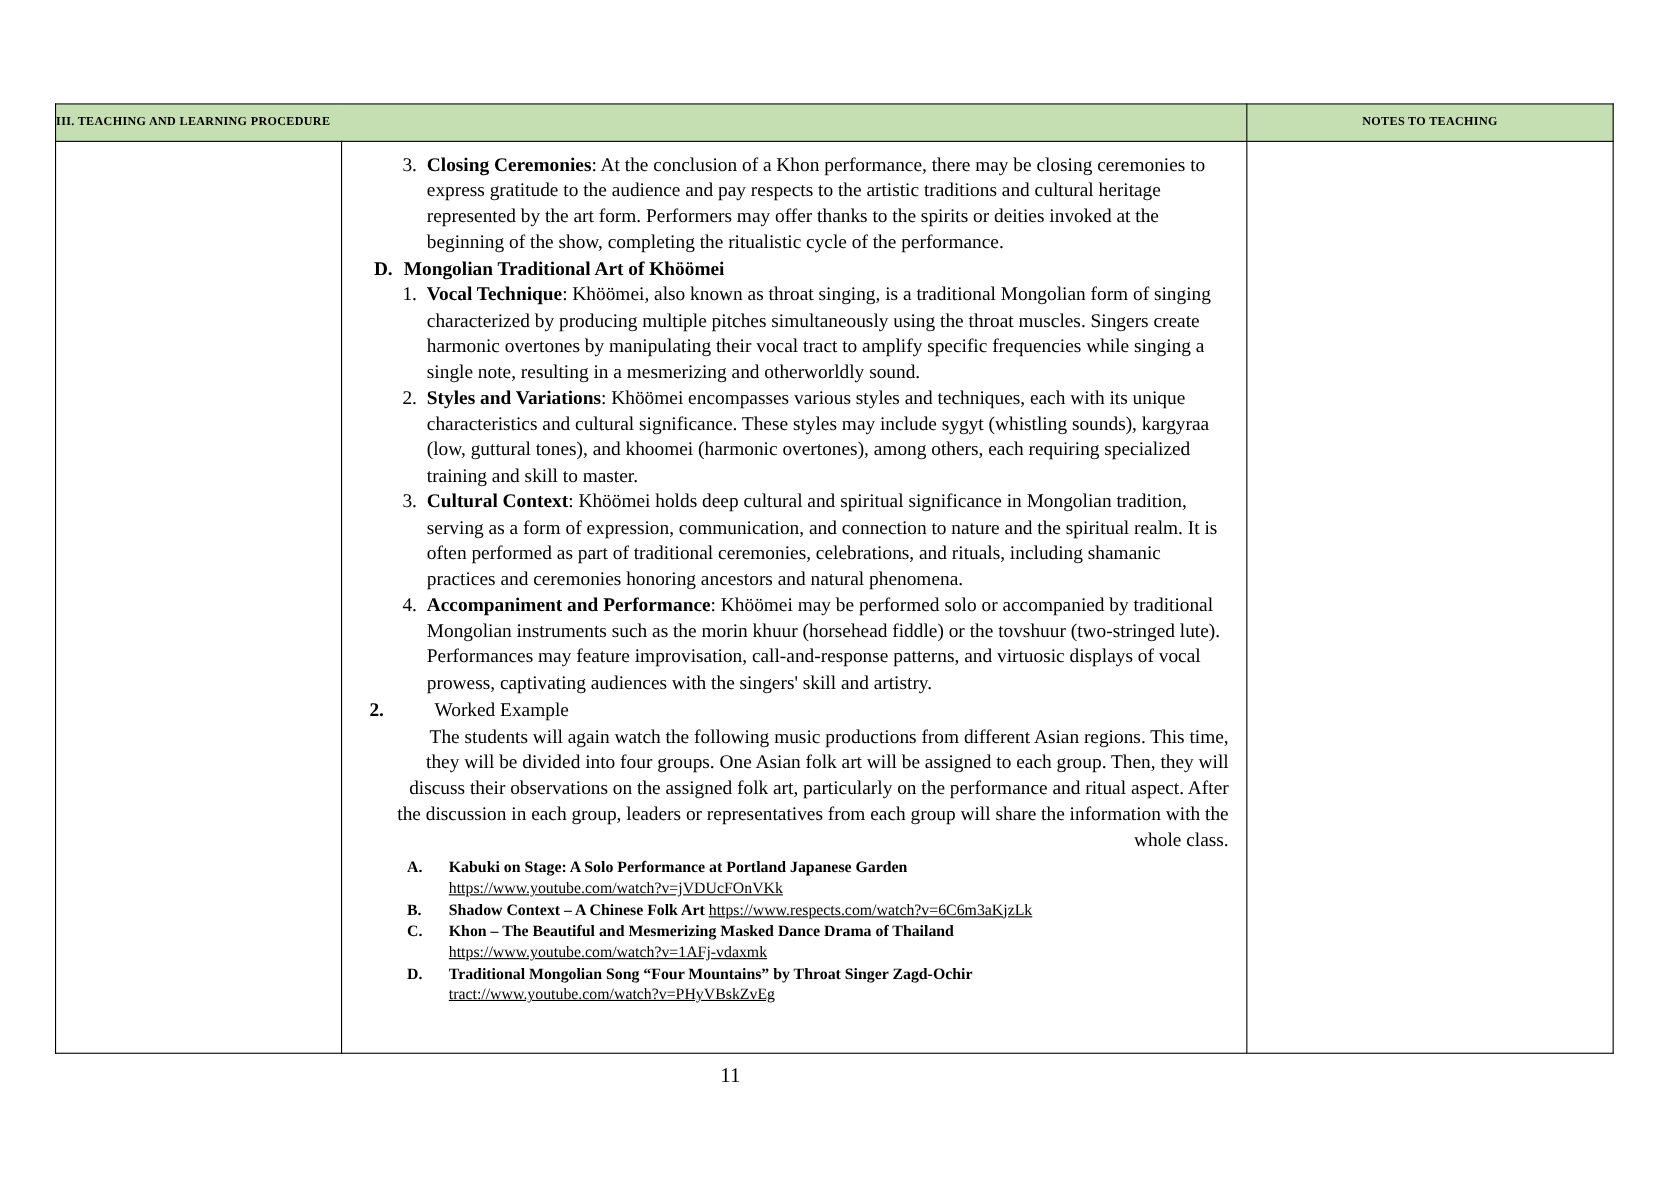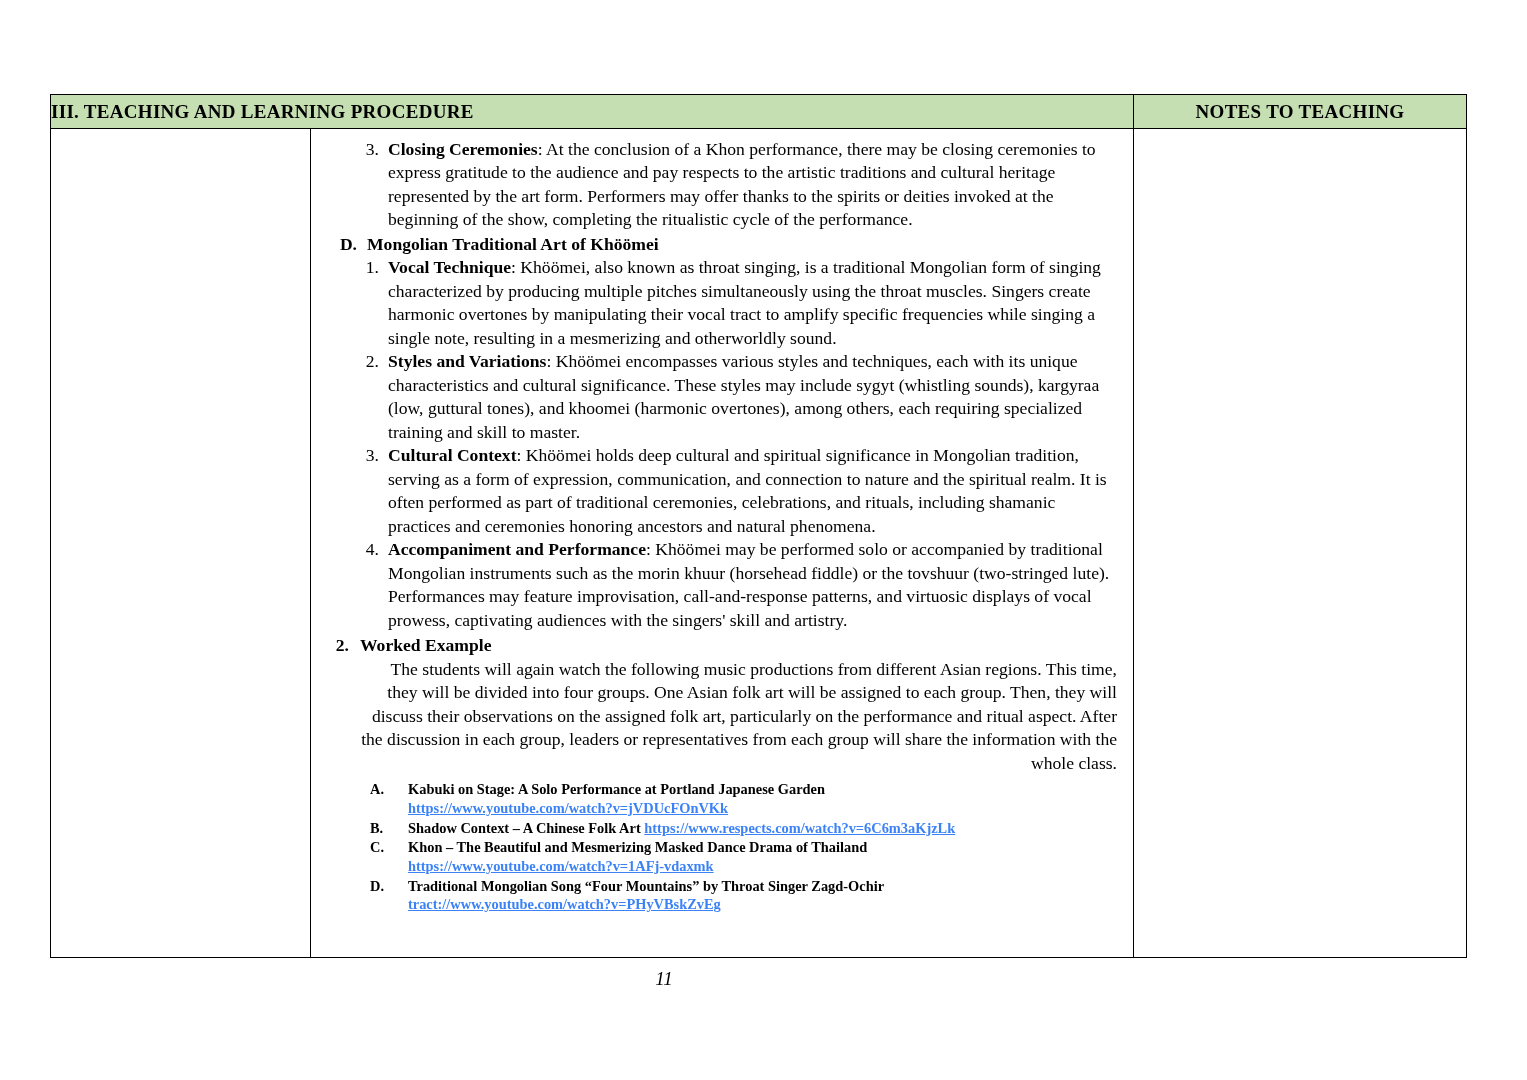--- a/index.html
+++ b/index.html
@@ -31,21 +31,21 @@
   }
   table.doc-table td, table.doc-table th {
     border: 1.6px solid #000000;
     vertical-align: top;
     padding: 0;
   }
   th.hdr {
     background: #c5dfb3;
     text-align: center;
     font-weight: bold;
-    font-size: 19px;
+    font-size: 11px;
     letter-spacing: 0.3px;
     height: 33px;
     line-height: 33px;
     padding: 0 10px;
     white-space: nowrap;
     margin-top: 31px;
   }
   th.hdr-left {
     text-align: left;
   }
@@ -82,21 +82,21 @@
   .lv3 > .marker { width: 26px; padding-right: 9px; }
 
   
   .lvD { margin-left: 8px; margin-top: 1px; }
   .lvD > .marker { width: 24px; padding-right: 10px; font-weight: bold; }
   .lvD .txt { font-weight: bold; }
 
   
   .lv2 { margin-left: 0px; margin-top: 2px; }
   .lv2 > .marker { width: 24px; padding-right: 11px; font-weight: bold; }
-  .lv2 .txt { font-weight: bold; }
+  .lv2 .txt { font-weight: normal; margin-left: 35px; }
 
   .para-under2 {
     margin-left: 35px;
     margin-top: 0px;
     text-align: right;
   }
 
   b.lead { font-weight: bold; text-align: right; }
 
   
@@ -114,36 +114,34 @@
   .link-row .marker {
     width: 25px;
     padding-right: 13px;
     font-weight: bold;
     text-align: left;
   }
   .link-title {
     font-weight: bold;
   }
   a.url, .url {
-    color: #3b82f6;
+    color: #000000;
     text-decoration: underline;
     word-break: break-all;
-    font-weight: bold;
   }
   .url-line { display: block; }
 
   .page-number {
     position: absolute;
     top: 968px;
     left: 0;
     width: 1328px;
     text-align: center;
     font-size: 19px;
     font-family: "Liberation Serif", "DejaVu Serif", serif;
-    font-style: italic;
   }
 </style>
 </head>
 <body>
 
 <div class="page">
 
   <table class="doc-table">
     <colgroup>
       <col class="col-a">

